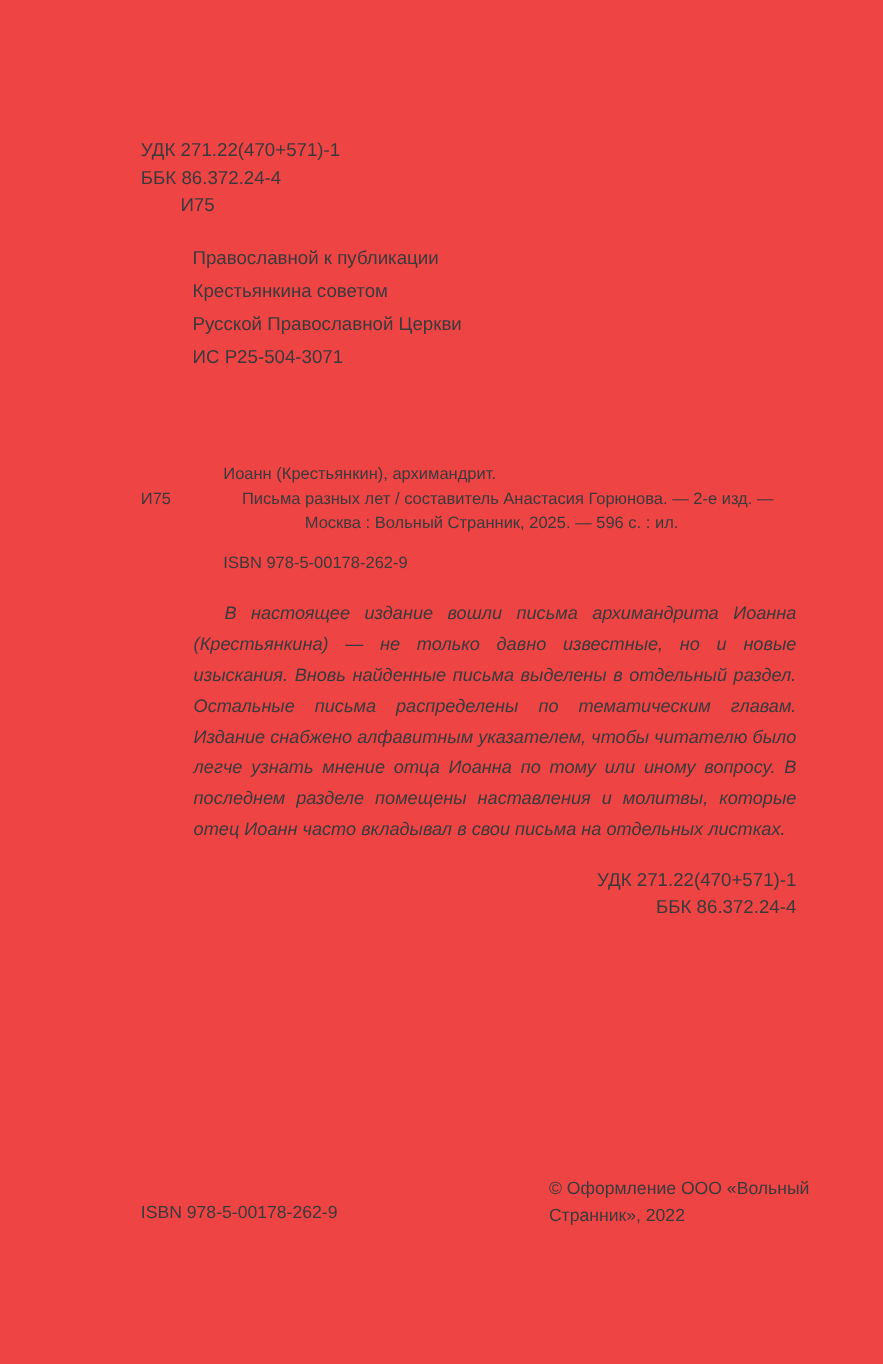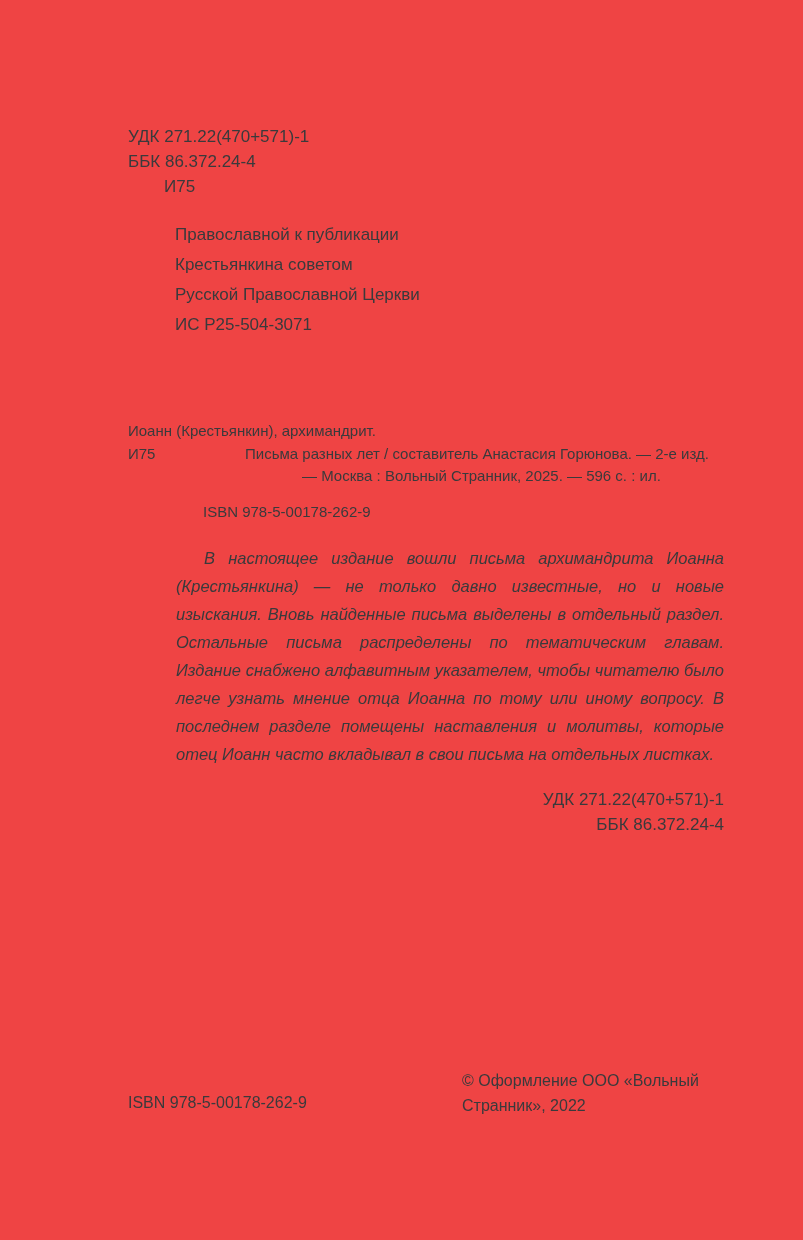--- a/index.html
+++ b/index.html
@@ -49,35 +49,36 @@
   
   .biblio {
     position: absolute;
     left: 128px;
     top: 420px;
     width: 600px;
     font-size: 15px;
     line-height: 22.5px;
   }
   .biblio-author {
+    margin-left: 75px;
     display: block;
   }
   .biblio-body {
     position: relative;
     display: block;
   }
   .biblio-marker {
     position: absolute;
     left: 0;
     top: 0;
     width: 75px;
   }
   .biblio-desc {
     display: block;
-    margin-left: 117px;
+    margin-left: 92px;
     text-indent: -57px;
     padding-left: 57px;
   }
 
   
   .isbn-record {
     position: absolute;
     left: 203px;
     top: 501px;
     font-size: 15px;
@@ -115,21 +116,21 @@
   .footer-isbn {
     position: absolute;
     left: 128px;
     top: 1091px;
     font-size: 16px;
     line-height: 24px;
     white-space: nowrap;
   }
   .footer-copyright {
     position: absolute;
-    left: 462px;
+    left: 499px;
     top: 1068px;
     width: 250px;
     font-size: 16px;
     line-height: 25px;
   }
   .footer-copyright span { display: block; }
 </style>
 </head>
 <body>
 

